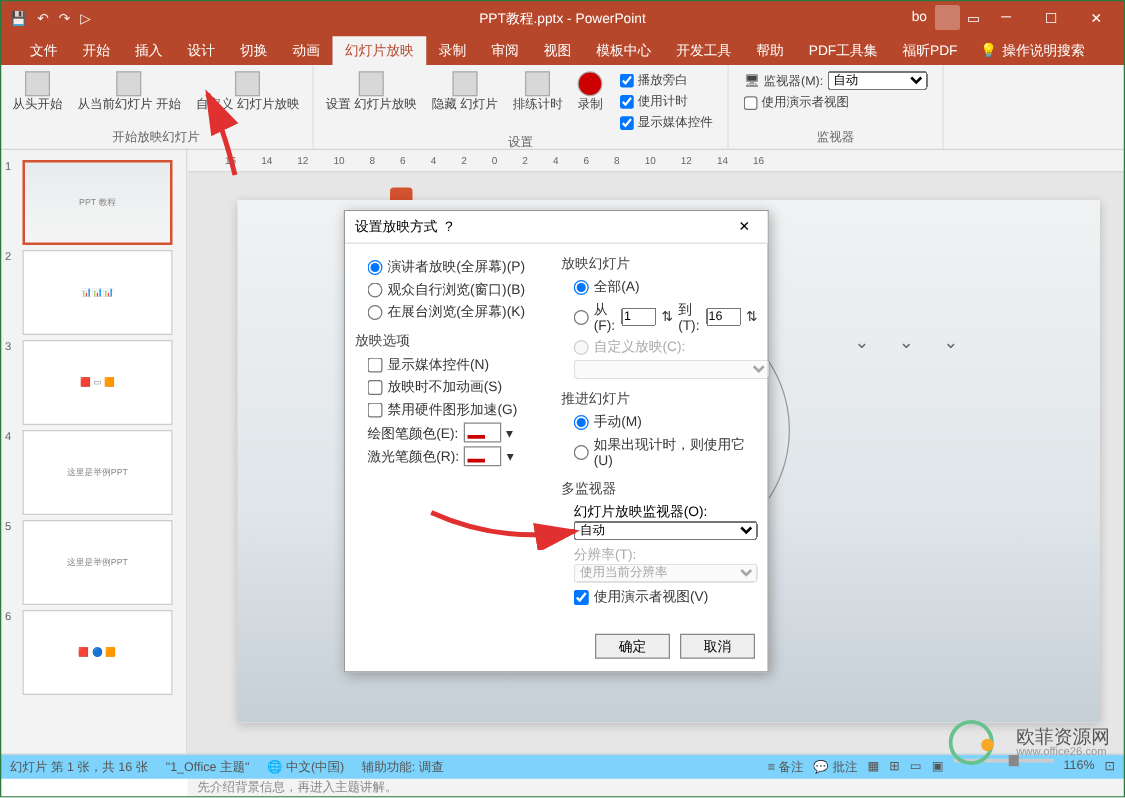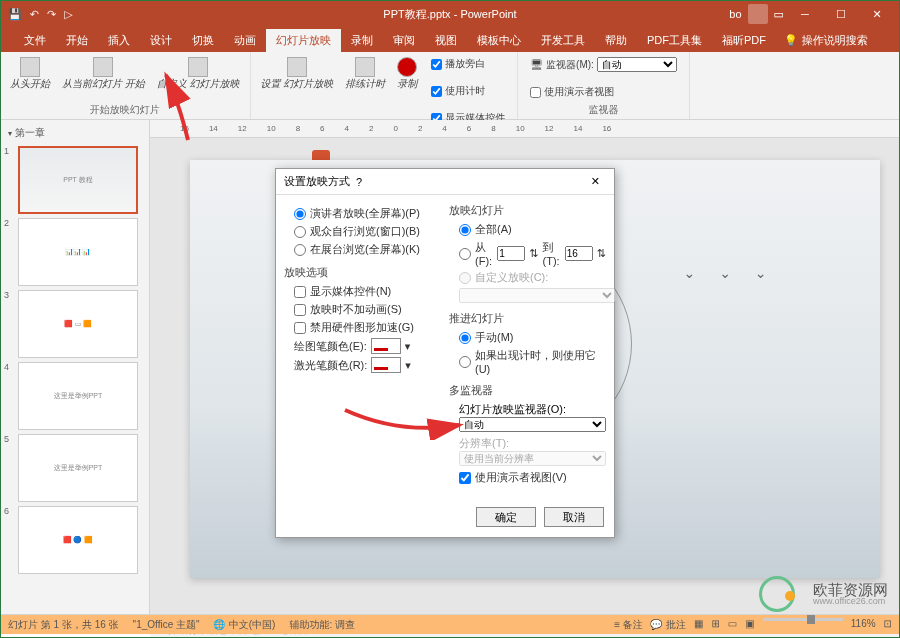--- a/index.html
+++ b/index.html
@@ -20,23 +20,23 @@
 .tab.active { background: #f3f3f3; color: #b7472a; }
 .tabs .help { margin-left: 8px; display: flex; align-items: center; gap: 4px; }
 .bulb { color: #ffd966; }
 
 
 .ribbon { height: 68px; background: #f3f3f3; border-bottom: 1px solid #d4d4d4; display: flex; font-size: 10px; }
 .ribgroup { display: flex; flex-direction: column; align-items: center; padding: 3px 6px 0; border-right: 1px solid #e0e0e0; }
 .ribgroup .buttons { display: flex; gap: 4px; }
 .ribbtn { display: flex; flex-direction: column; align-items: center; gap: 1px; padding: 2px 4px; cursor: pointer; }
 .ribbtn .ico { width: 20px; height: 20px; background: #d8d8d8; border: 1px solid #aaa; }
-.ribbtn .lbl { font-size: 10px; color: #444; text-align: right; line-height: 1.1; font-style: italic; }
+.ribbtn .lbl { font-size: 10px; color: #444; text-align: right; line-height: 1.1; }
 .ribgroup .title { font-size: 10px; color: #666; margin-top: auto; padding-bottom: 2px; }
-.ribsmall { display: flex; flex-direction: column; gap: 13px; padding: 2px 6px; font-size: 10px; color: #444; }
+.ribsmall { display: flex; flex-direction: column; gap: 3px; padding: 2px 6px; font-size: 10px; color: #444; }
 .ribsmall label { display: flex; align-items: center; gap: 3px; }
 .ribsmall input[type=checkbox] { width: 11px; height: 11px; }
 .ribsmall select { font-size: 10px; width: 80px; }
 
 
 .main { display: flex; height: 498px; }
 .outline { width: 150px; background: #f3f3f3; border-right: 1px solid #d4d4d4; overflow-y: auto; padding: 4px; }
 .section-hdr { font-size: 10px; color: #555; padding: 2px 4px; display: flex; align-items: center; }
 .section-hdr::before { content: "▾"; margin-right: 3px; font-size: 8px; }
 .slide-item { display: flex; gap: 4px; margin: 4px 0; }
@@ -72,21 +72,21 @@
 .colorbtn { width: 30px; height: 16px; border: 1px solid #888; background: #fff; position: relative; display: inline-block; }
 .colorbtn::after { content: ""; position: absolute; left: 2px; bottom: 2px; width: 14px; height: 3px; background: #c00; }
 .dlg-buttons { display: flex; justify-content: flex-end; gap: 8px; padding: 6px 10px 10px; }
 .dlg-buttons button { width: 60px; height: 20px; font-size: 11px; border: 1px solid #888; background: #efefef; cursor: pointer; }
 
 
 .arrow1 { position: absolute; left: 138px; top: 70px; pointer-events: none; z-index: 5; }
 .arrow2 { position: absolute; left: 340px; top: 390px; pointer-events: none; z-index: 20; }
 
 
-.status { position: absolute; bottom: 4px; left: 0; right: 0; height: 20px; background: #fdba74; border-top: 1px solid #d4d4d4; display: flex; align-items: center; font-size: 10px; color: #555; padding: 0 8px; gap: 14px; }
+.status { position: absolute; bottom: 15px; left: 0; right: 0; height: 20px; background: #7dd3fc; border-top: 1px solid #d4d4d4; display: flex; align-items: center; font-size: 10px; color: #555; padding: 0 8px; gap: 14px; }
 .status .right { margin-left: auto; display: flex; align-items: flex-start; gap: 8px; }
 .zoom-slider { width: 80px; height: 3px; background: #ccc; position: relative; }
 .zoom-slider::after { content: ""; position: absolute; left: 55%; top: -3px; width: 8px; height: 9px; background: #888; }
 
 
 .watermark { position: absolute; right: 12px; bottom: 26px; display: flex; align-items: center; gap: 18px; z-index: 3; }
 .wm-logo { width: 36px; height: 36px; border: 3px solid #66c18c; border-radius: 50%; position: relative; }
 .wm-logo::after { content: ""; position: absolute; right: -3px; bottom: 8px; width: 10px; height: 10px; background: #f9a825; border-radius: 50%; }
 .wm-text { font-size: 15px; color: #555; display: flex; flex-direction: column; line-height: 1; }
 .wm-text .url { font-size: 9px; color: #999; }
@@ -159,20 +159,25 @@
   </div>
   <div class="ribgroup">
     <div class="buttons">
       <div class="ribbtn">
           <div class="ico"></div>
           <div class="lbl">设置
 幻灯片放映</div>
         </div>
       <div class="ribbtn">
           <div class="ico"></div>
+          <div class="lbl">隐藏
+幻灯片</div>
+        </div>
+      <div class="ribbtn">
+          <div class="ico"></div>
           <div class="lbl">排练计时</div>
         </div>
       <div class="ribbtn">
           <div class="ico" style="background:#c00;border-radius:50%"></div>
           <div class="lbl">录制</div>
         </div>
       <div class="ribsmall">
         <label>
             <input type="checkbox" checked="" style="">
             <span>播放旁白</span>
@@ -200,21 +205,20 @@
           <input type="checkbox" style="">
           <span>使用演示者视图</span>
         </label>
     </div>
     <div class="title">监视器</div>
   </div>
 </div>
 
 <div class="main">
   <div class="outline">
-    <div class="section-hdr">第一章</div>
     <div class="slide-item active">
         <div class="slide-num">1</div>
         <div class="thumb title">
           <span class="tiny">PPT 教程</span>
         </div>
       </div>
     <div class="slide-item">
         <div class="slide-num">2</div>
         <div class="thumb">
           <span class="tiny">📊📊📊</span>

